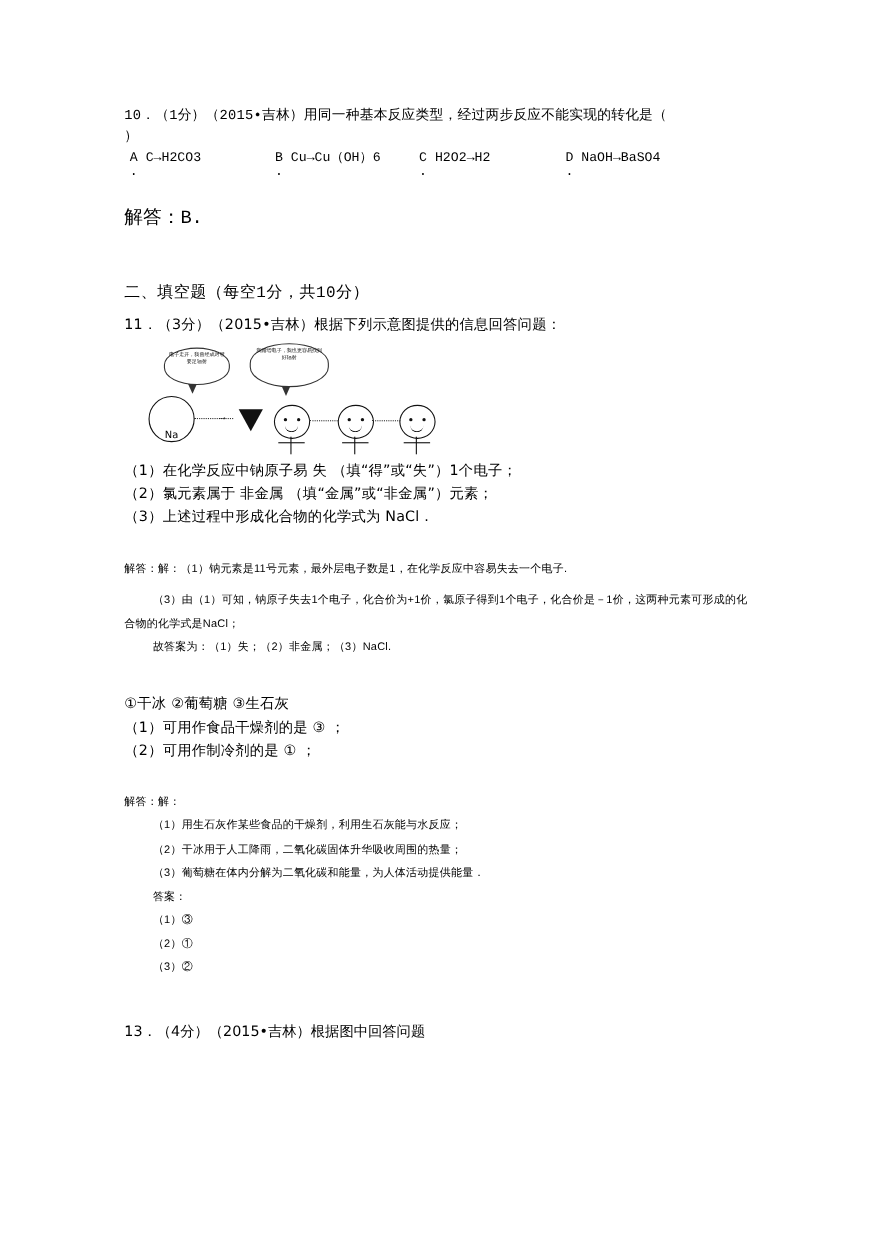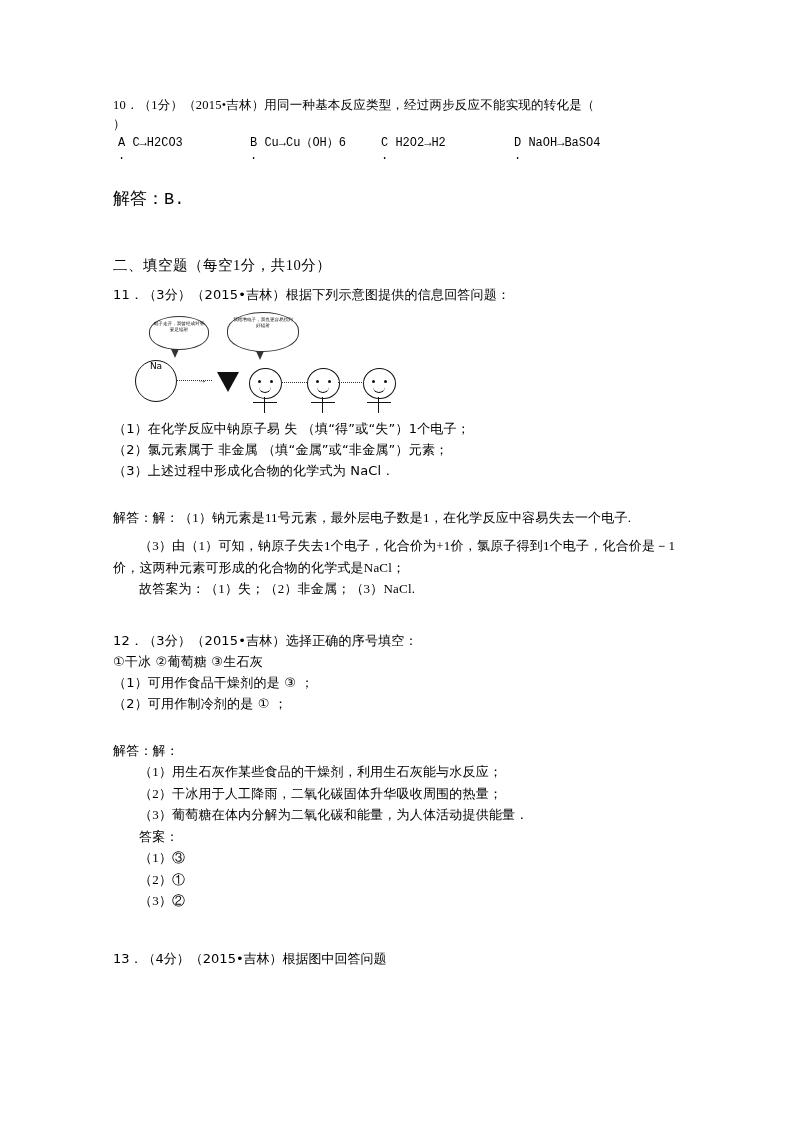--- a/index.html
+++ b/index.html
@@ -24,21 +24,21 @@
   }
   .content {
     position: absolute;
     left: 113px;
     top: 96px;
     width: 570px;
   }
   .q-line {
     font-size: 12.5px;
     line-height: 19px;
-    font-family: Liberation Serif, serif;
+    font-family: Liberation Mono, monospace;
     letter-spacing: 0.2px;
   }
   
   .q10 {
     font-size: 12.5px;
     line-height: 19.5px;
   }
   .opts {
     position: relative;
     height: 30px;
@@ -61,21 +61,21 @@
   .opt-b { left: 137px; }
   .opt-c { left: 268px; }
   .opt-d { left: 401px; text-align: right; }
   .answer {
     font-size: 17px;
     font-family: "Liberation Mono", monospace;
     margin-top: 26px;
   }
   .sec-title {
     font-size: 14.5px;
-    font-family: Liberation Serif, serif;
+    font-family: Liberation Mono, monospace;
     margin-top: 46px;
     letter-spacing: 0.5px;
   }
   .q11-stem {
     font-size: 13px;
     font-family: "DejaVu Sans", sans-serif;
     margin-top: 11px;
     letter-spacing: 0.2px;
   }
   
@@ -108,21 +108,21 @@
     border-top: 9px solid #333;
   }
   .atom {
     position: absolute;
     border: 1.3px solid #111;
     border-radius: 50%;
     background: #fff;
   }
   .na-atom {
     left: 4px; top: 44px; width: 40px; height: 40px;
-    display: flex; align-items: flex-start; justify-content: center;
+    display: flex; align-items: flex-end; justify-content: center;
     font-size: 9px;
     font-family: "DejaVu Sans", sans-serif;
   }
   .head {
     position: absolute;
     border: 1.3px solid #111;
     border-radius: 50%;
     background: #fff;
     width: 31px; height: 29px;
   }
@@ -170,22 +170,22 @@
     font-size: 10px;
     color: #111;
   }
   .sub-q {
     font-size: 13px;
     font-family: "DejaVu Sans", sans-serif;
     line-height: 21px;
     letter-spacing: 0.2px;
   }
   .explain {
-    font-size: 13px;
-    font-family: Liberation Serif, serif;
+    font-size: 10px;
+    font-family: Liberation Sans, sans-serif;
     line-height: 21.5px;
     letter-spacing: 0.2px;
   }
   .explain-head {
     margin-top: 26px;
   }
   .indent {
     text-indent: 26px;
   }
   .q12 {
@@ -280,21 +280,20 @@
       <div class="sub-q">（2）氯元素属于  非金属  （填“金属”或“非金属”）元素；</div>
       <div class="sub-q">（3）上述过程中形成化合物的化学式为  NaCl  .</div>
 
       <div class="explain explain-head">解答：解：（1）钠元素是11号元素，最外层电子数是1，在化学反应中容易失去一个电子.</div>
       <div class="gap-sm"></div>
       <div class="explain indent">（3）由（1）可知，钠原子失去1个电子，化合价为+1价，氯原子得到1个电子，化合价是－1价，这两种元素可形成的化合物的化学式是NaCl；</div>
       <div class="explain indent">故答案为：（1）失；（2）非金属；（3）NaCl.</div>
     </div>
 
     <div class="q12">
-      <div class="sub-q">12．（3分）（2015•吉林）选择正确的序号填空：</div>
       <div class="sub-q">①干冰    ②葡萄糖    ③生石灰</div>
       <div class="sub-q">（1）可用作食品干燥剂的是  ③  ；</div>
       <div class="sub-q">（2）可用作制冷剂的是  ①  ；</div>
 
       <div class="explain explain-head">解答：解：</div>
       <div class="explain indent">（1）用生石灰作某些食品的干燥剂，利用生石灰能与水反应；</div>
       <div class="explain indent">（2）干冰用于人工降雨，二氧化碳固体升华吸收周围的热量；</div>
       <div class="explain indent">（3）葡萄糖在体内分解为二氧化碳和能量，为人体活动提供能量．</div>
       <div class="explain pad-l">答案：</div>
       <div class="explain indent">（1）③</div>

